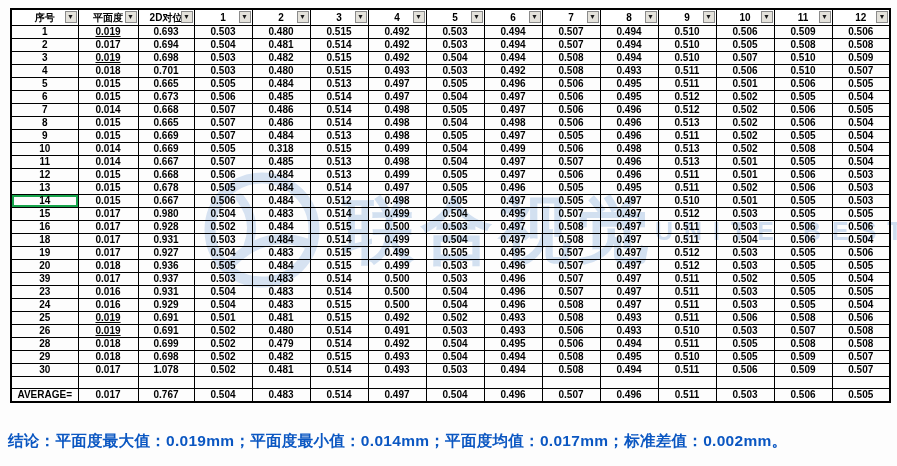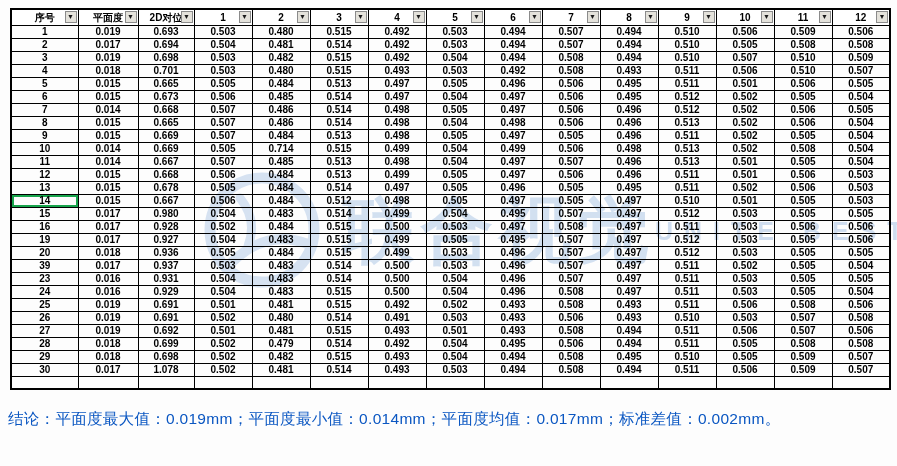--- a/index.html
+++ b/index.html
@@ -38,33 +38,33 @@
     font-size:10px;font-weight:bold;color:#000;
     padding:0;height:12px;line-height:12px;overflow:hidden;white-space:nowrap;
     background:transparent;position:relative;
   }
   .sheet thead th{height:15px;line-height:15px;background:#fff;margin-top:47px;}
   .filter-btn{
     position:absolute;right:1px;top:1px;width:12px;height:12px;
     background:#e4e2db;border:1px solid #8b8b8b;
     font-size:7px;line-height:10px;text-align:center;color:#1a1a1a;cursor:pointer;
   }
-  .hl-red{background:var(--red);}
+  .hl-red{background:var(--red);text-decoration:underline;}
   .hl-yellow{background:var(--yellow);}
   .hl-orange{background:var(--orange);}
   .selected{box-shadow:inset 0 0 0 2px var(--selection);margin-top:12px;}
   .fill-corner::after{
     content:"";position:absolute;right:0;bottom:0;width:0;height:0;
     border-left:6px solid transparent;border-bottom:6px solid var(--corner);
   }
 
   
   .conclusion{
-    position:absolute;left:8px;top:409px;z-index:2;
-    font-size:15.5px;font-weight:normal;color:var(--conclusion);
+    position:absolute;left:8px;top:431px;z-index:2;
+    font-size:15.5px;font-weight:bold;color:var(--conclusion);
     letter-spacing:.3px;white-space:nowrap;
   }
 </style>
 </head>
 <body>
 
 <div class="stage">
 
   <div class="watermark">
     <svg class="wm-logo" width="125" height="125" viewBox="0 0 125 125">
@@ -268,21 +268,21 @@
           <td>0.511</td>
           <td>0.502</td>
           <td>0.505</td>
           <td>0.504</td>
         </tr>
         <tr>
           <td>10</td>
           <td class="hl-yellow">0.014</td>
           <td>0.669</td>
           <td>0.505</td>
-          <td>0.714</td>
+          <td>0.318</td>
           <td>0.515</td>
           <td>0.499</td>
           <td>0.504</td>
           <td>0.499</td>
           <td>0.506</td>
           <td>0.498</td>
           <td>0.513</td>
           <td>0.502</td>
           <td>0.508</td>
           <td>0.504</td>
@@ -381,20 +381,37 @@
           <td>0.515</td>
           <td>0.500</td>
           <td>0.503</td>
           <td>0.497</td>
           <td>0.508</td>
           <td>0.497</td>
           <td>0.511</td>
           <td>0.503</td>
           <td>0.506</td>
           <td>0.506</td>
+        </tr>
+        <tr>
+          <td>18</td>
+          <td>0.017</td>
+          <td>0.931</td>
+          <td>0.503</td>
+          <td>0.484</td>
+          <td>0.514</td>
+          <td>0.499</td>
+          <td>0.504</td>
+          <td>0.497</td>
+          <td>0.508</td>
+          <td>0.497</td>
+          <td>0.511</td>
+          <td>0.504</td>
+          <td>0.506</td>
+          <td>0.504</td>
         </tr>
         <tr>
           <td>19</td>
           <td>0.017</td>
           <td>0.927</td>
           <td>0.504</td>
           <td>0.483</td>
           <td>0.515</td>
           <td>0.499</td>
           <td>0.505</td>
@@ -502,37 +519,20 @@
           <td>0.503</td>
           <td>0.493</td>
           <td>0.506</td>
           <td>0.493</td>
           <td>0.510</td>
           <td>0.503</td>
           <td>0.507</td>
           <td>0.508</td>
         </tr>
         <tr>
-          <td>27</td>
-          <td class="hl-red">0.019</td>
-          <td>0.692</td>
-          <td>0.501</td>
-          <td>0.481</td>
-          <td>0.515</td>
-          <td>0.493</td>
-          <td>0.501</td>
-          <td>0.493</td>
-          <td>0.508</td>
-          <td>0.494</td>
-          <td>0.511</td>
-          <td>0.506</td>
-          <td>0.507</td>
-          <td>0.506</td>
-        </tr>
-        <tr>
           <td>28</td>
           <td>0.018</td>
           <td>0.699</td>
           <td>0.502</td>
           <td>0.479</td>
           <td>0.514</td>
           <td>0.492</td>
           <td>0.504</td>
           <td>0.495</td>
           <td>0.506</td>
@@ -586,17 +586,34 @@
           <td></td>
           <td></td>
           <td></td>
           <td></td>
           <td></td>
           <td></td>
           <td></td>
           <td></td>
           <td></td>
         </tr>
+        <tr>
+          <td>AVERAGE=</td>
+          <td class="hl-orange">0.017</td>
+          <td>0.767</td>
+          <td>0.504</td>
+          <td>0.483</td>
+          <td>0.514</td>
+          <td>0.497</td>
+          <td>0.504</td>
+          <td>0.496</td>
+          <td>0.507</td>
+          <td>0.496</td>
+          <td>0.511</td>
+          <td>0.503</td>
+          <td>0.506</td>
+          <td>0.505</td>
+        </tr>
       </tbody>
   </table>
 
   <div class="conclusion">结论：平面度最大值：0.019mm；平面度最小值：0.014mm；平面度均值：0.017mm；标准差值：0.002mm。</div>
 </div>
 
 </body></html>

